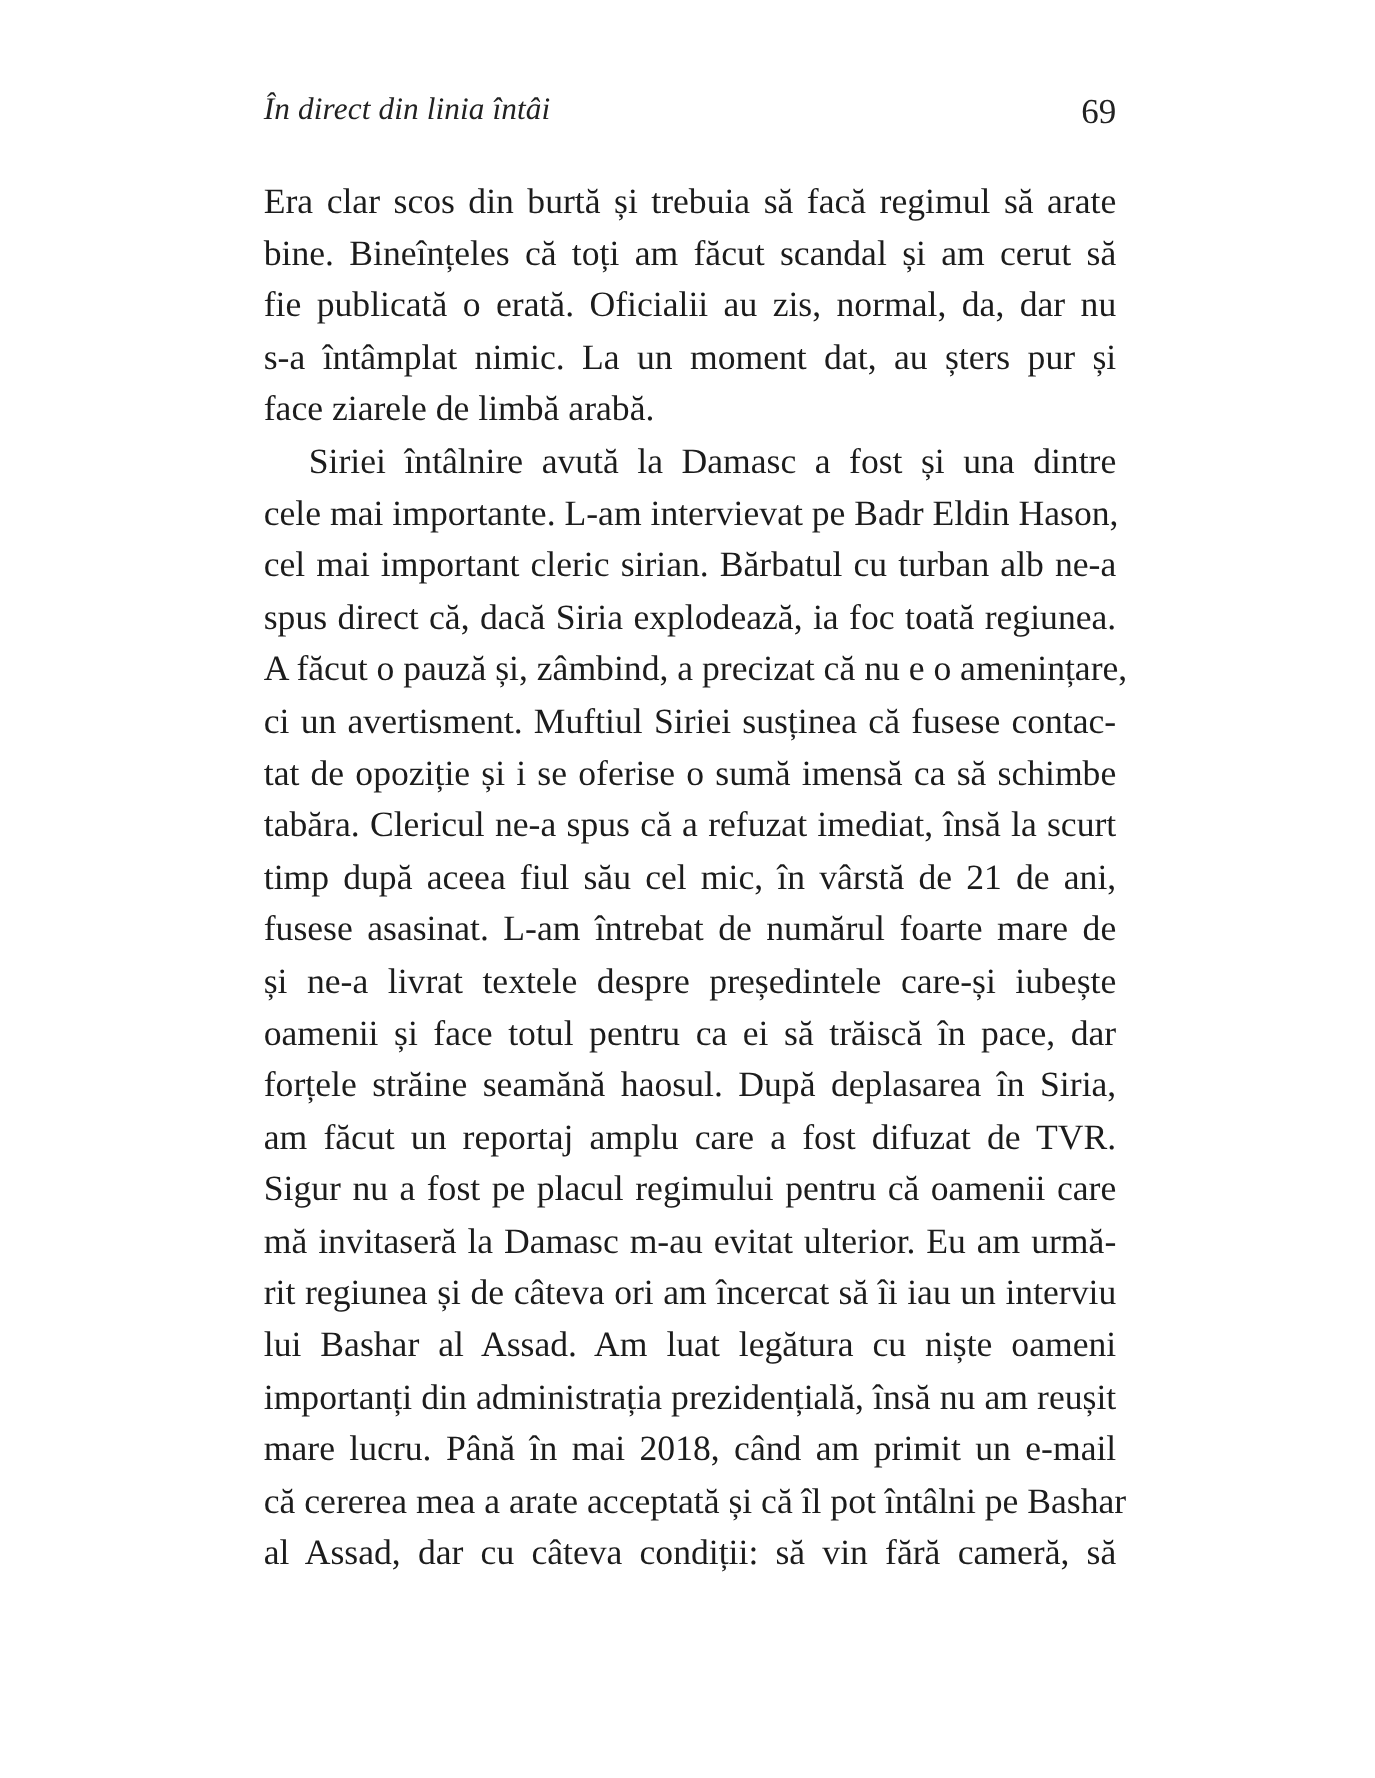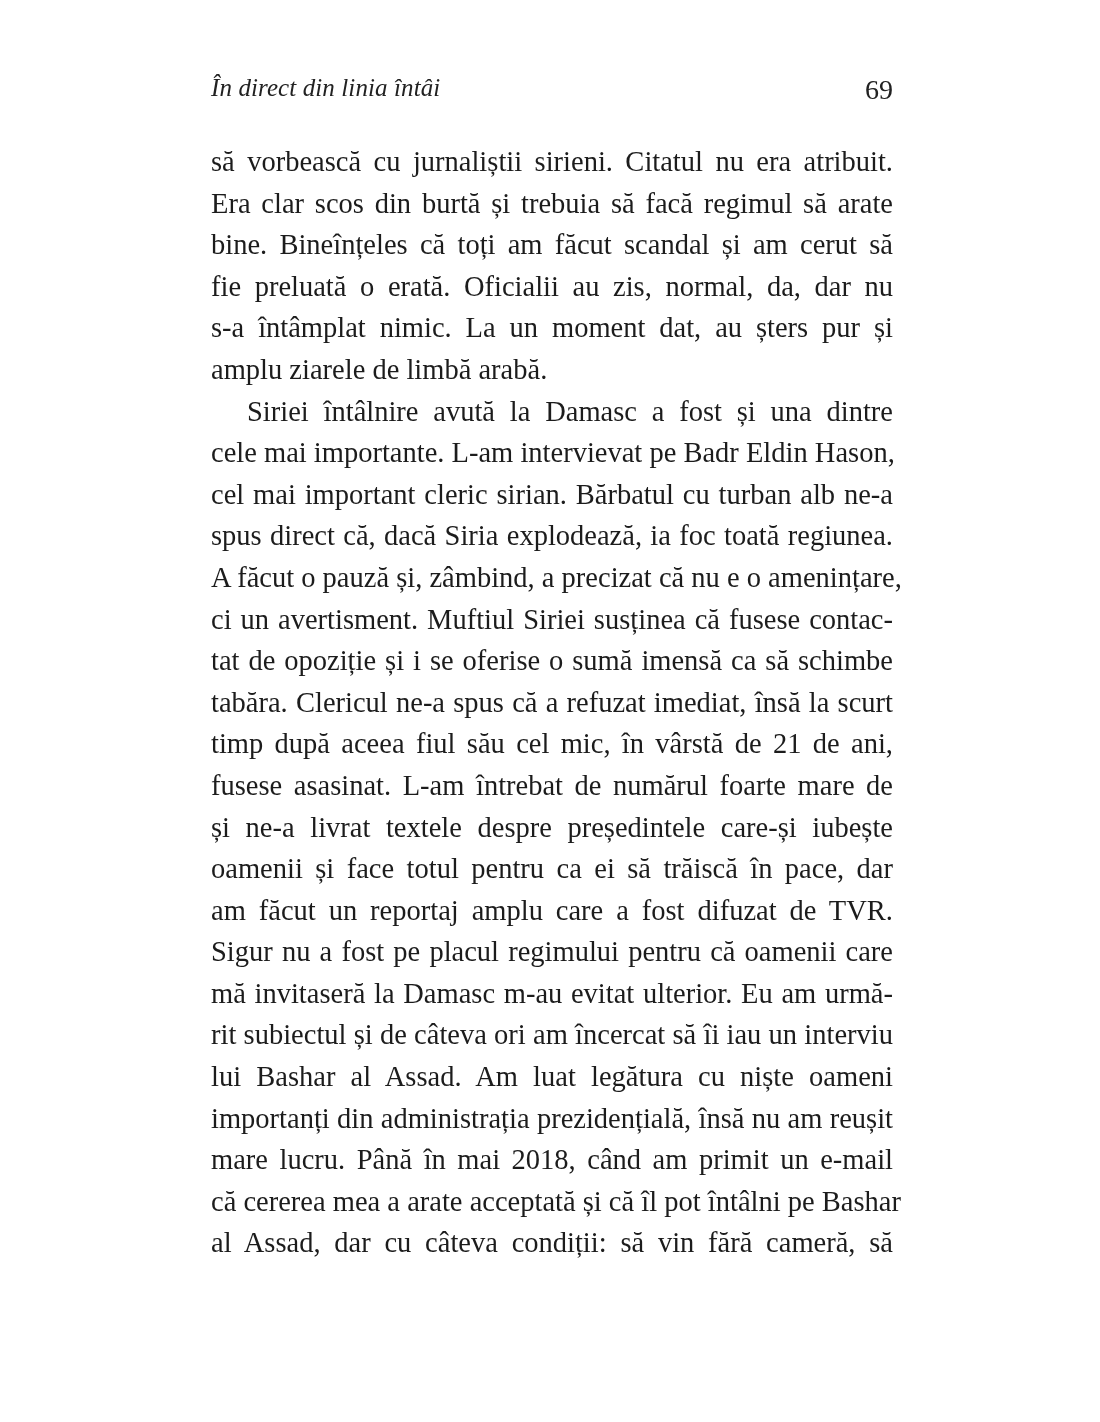--- a/index.html
+++ b/index.html
@@ -24,44 +24,44 @@
 <body>
 
 <div class="page">
   <div class="running-head">
     <span class="running-title">În direct din linia întâi</span>
     <span class="page-number">69</span>
   </div>
 
   <div class="body-text" id="body-text">
       <div>
-        <span class="line">să vorbească cu jurnaliștii sirieni. Citatul nu era atribuit.</span>
         <span class="line">Era clar scos din burtă și trebuia să facă regimul să arate</span>
         <span class="line">bine. Bineînțeles că toți am făcut scandal și am cerut să</span>
-        <span class="line">fie preluată o erată. Oficialii au zis, normal, da, dar nu</span>
+        <span class="line">fie publicată o erată. Oficialii au zis, normal, da, dar nu</span>
         <span class="line">s-a întâmplat nimic. La un moment dat, au șters pur și</span>
-        <span class="line last">amplu ziarele de limbă arabă.</span>
+        <span class="line last">face ziarele de limbă arabă.</span>
       </div>
       <div>
         <span class="line indent">Siriei întâlnire avută la Damasc a fost și una dintre</span>
         <span class="line">cele mai importante. L-am intervievat pe Badr Eldin Hason,</span>
         <span class="line">cel mai important cleric sirian. Bărbatul cu turban alb ne-a</span>
         <span class="line">spus direct că, dacă Siria explodează, ia foc toată regiunea.</span>
         <span class="line">A făcut o pauză și, zâmbind, a precizat că nu e o amenințare,</span>
         <span class="line">ci un avertisment. Muftiul Siriei susținea că fusese contac-</span>
         <span class="line">tat de opoziție și i se oferise o sumă imensă ca să schimbe</span>
         <span class="line">tabăra. Clericul ne-a spus că a refuzat imediat, însă la scurt</span>
         <span class="line">timp după aceea fiul său cel mic, în vârstă de 21 de ani,</span>
         <span class="line">fusese asasinat. L-am întrebat de numărul foarte mare de</span>
         <span class="line">și ne-a livrat textele despre președintele care-și iubește</span>
         <span class="line">oamenii și face totul pentru ca ei să trăiscă în pace, dar</span>
+        <span class="line">forțele străine seamănă haosul. După deplasarea în Siria,</span>
         <span class="line">am făcut un reportaj amplu care a fost difuzat de TVR.</span>
         <span class="line">Sigur nu a fost pe placul regimului pentru că oamenii care</span>
         <span class="line">mă invitaseră la Damasc m-au evitat ulterior. Eu am urmă-</span>
-        <span class="line">rit subiectul și de câteva ori am încercat să îi iau un interviu</span>
+        <span class="line">rit regiunea și de câteva ori am încercat să îi iau un interviu</span>
         <span class="line">lui Bashar al Assad. Am luat legătura cu niște oameni</span>
         <span class="line">importanți din administrația prezidențială, însă nu am reușit</span>
         <span class="line">mare lucru. Până în mai 2018, când am primit un e-mail</span>
         <span class="line">că cererea mea a arate acceptată și că îl pot întâlni pe Bashar</span>
         <span class="line">al Assad, dar cu câteva condiții: să vin fără cameră, să</span>
       </div>
     </div>
 </div>
 
 </body></html>

